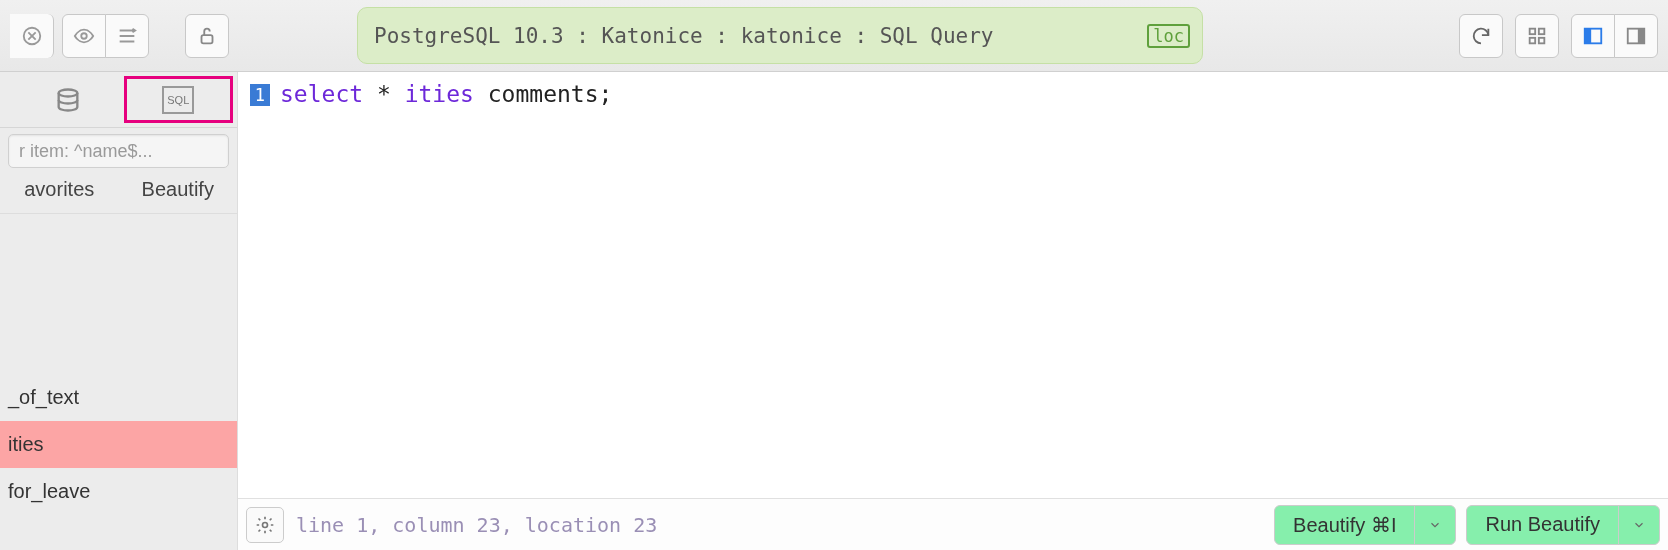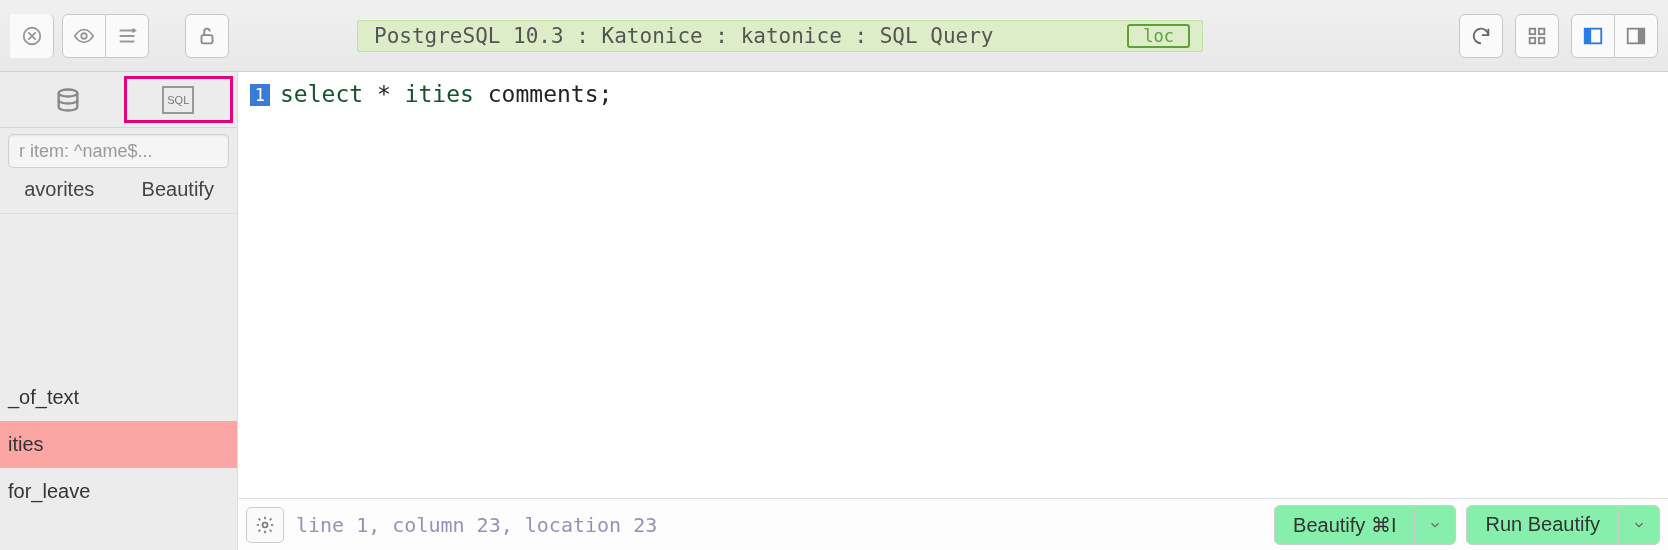--- a/index.html
+++ b/index.html
@@ -38,38 +38,38 @@
     }
     .toolbar-btn-group .toolbar-btn {
       border-radius: 0;
       margin-left: -1px;
     }
     .toolbar-btn-group .toolbar-btn:first-child { border-radius: 6px 0 0 6px; margin-left: 0;}
     .toolbar-btn-group .toolbar-btn:last-child { border-radius: 0 6px 6px 0;}
     .connection-bar {
       flex: 0 1 846px;
       margin-left: 120px;
-      height: 32px;
+      height: 57px;
       background: #dcedc8;
       border: 1px solid #c5e0a5;
-      border-radius: 2px;
+      border-radius: 10px;
       display: flex;
       align-items: center;
       padding: 0 16px;
       font-family: "Menlo", monospace;
       font-size: 21px;
       color: #555;
       position: relative;
     }
     .loc-badge {
       position: absolute;
       right: 12px;
       border: 2px solid #5fa03c;
       color: #5fa03c;
-      padding: 0px 14px;
+      padding: 0px 4px;
       font-size: 17px;
       border-radius: 3px;
       font-family: "Menlo", monospace;
     }
     .toolbar-right {
       margin-left: auto;
       display: flex;
       gap: 12px;
       align-items: center;
     }
@@ -174,21 +174,21 @@
       background: #3a7bd5;
       color:#fff;
       padding: 1px 5px;
       font-size: 17px;
       display:inline-block;
     }
     .code {
       padding-left: 10px;
       line-height: 1.3;
     }
-    .kw { color: #14532d; }
+    .kw { color: #6d28d9; }
     .plain { color: #222; }
     .statusbar {
       height: 52px;
       border-top: 1px solid #e0e0e0;
       display:flex;
       align-items:center;
       padding: 0 8px;
       gap: 12px;
       background:#fdfdfd;
     }

